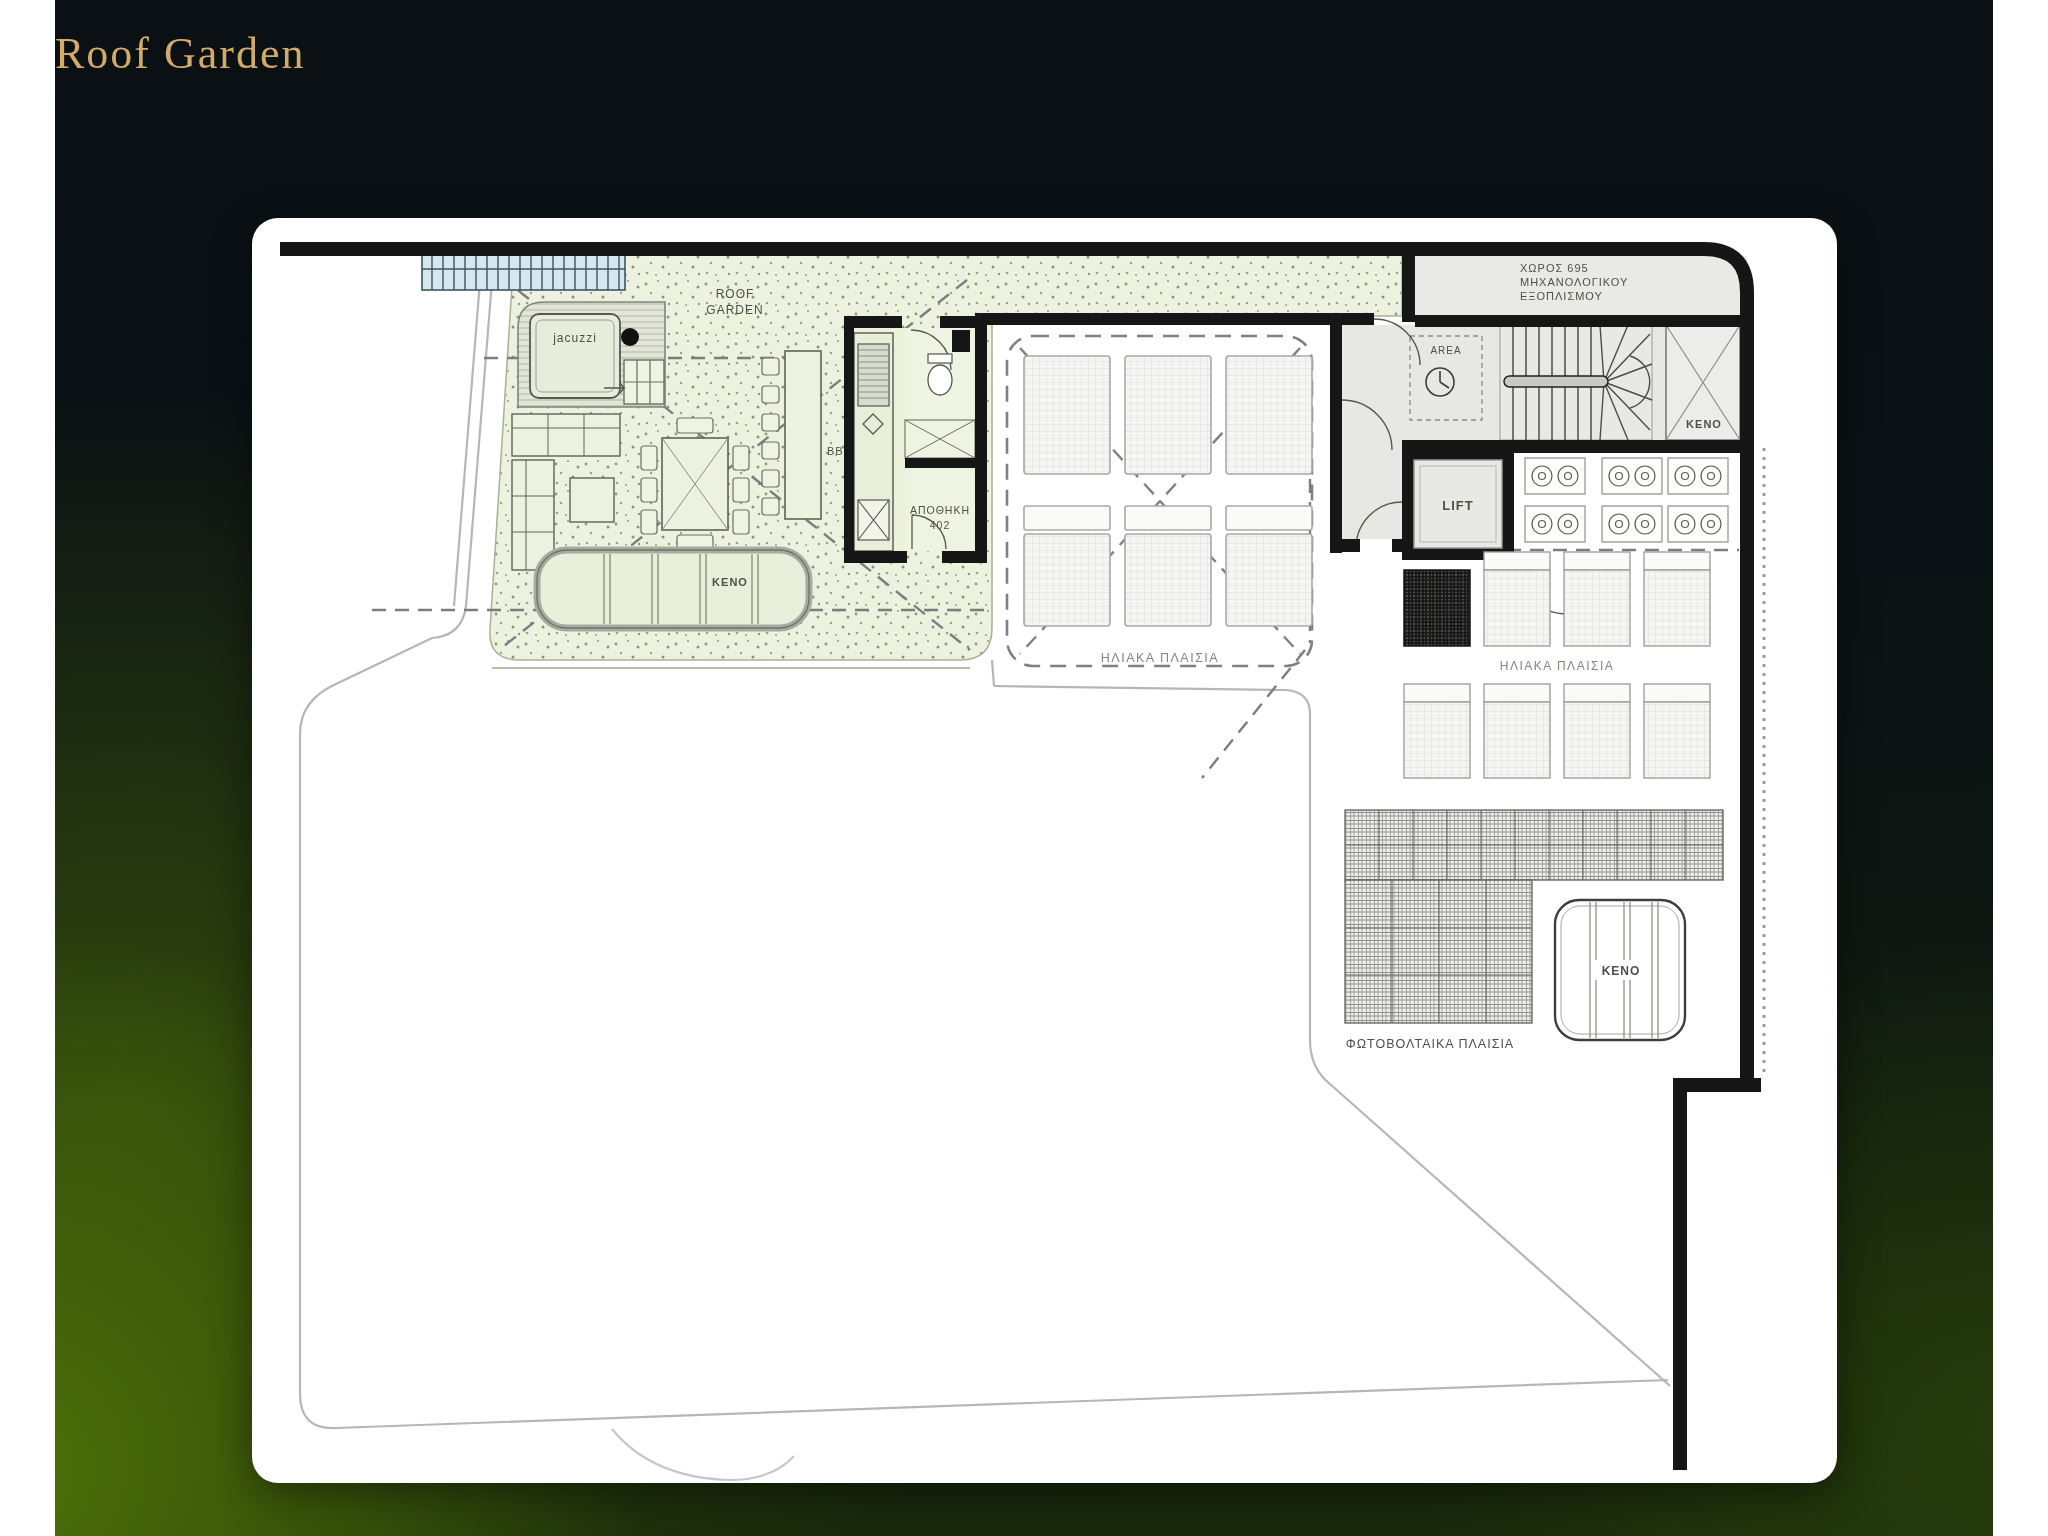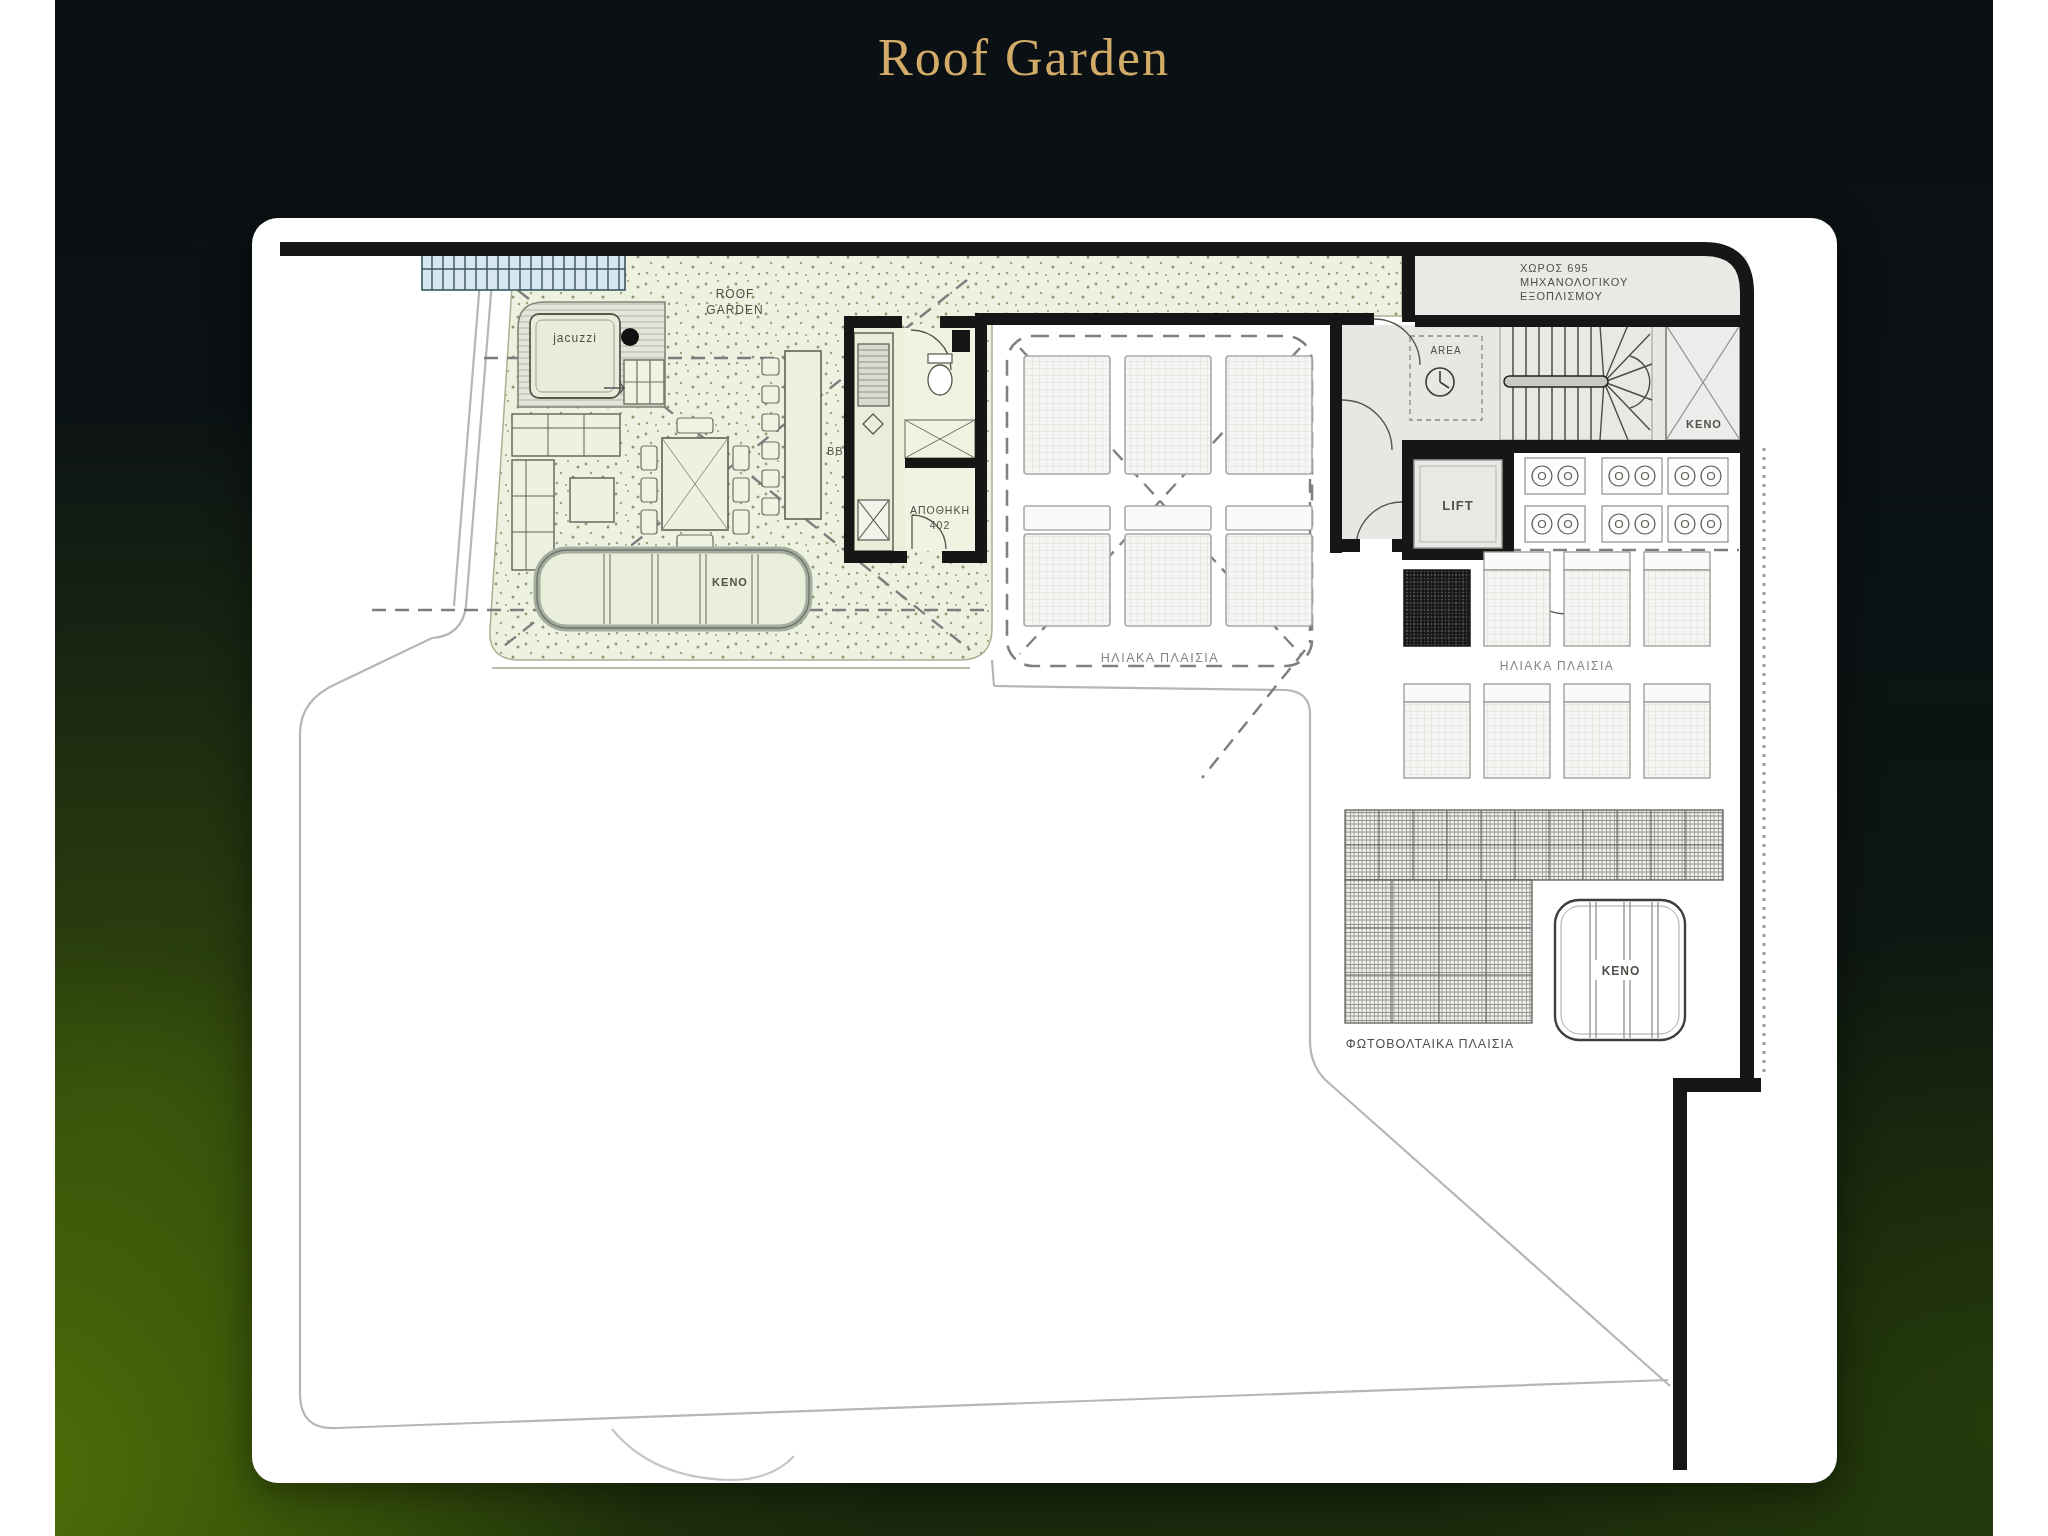--- a/index.html
+++ b/index.html
@@ -3,23 +3,23 @@
 <meta charset="utf-8">
 <style>
   html,body{margin:0;padding:0;width:2048px;height:1536px;background:#ffffff;overflow:hidden;
     font-family:"Liberation Sans","DejaVu Sans",sans-serif;}
   .stage{position:absolute;left:55px;top:0;width:1938px;height:1536px;
     background:
       radial-gradient(1150px 950px at -4% 96%, rgba(82,118,8,.95) 0%, rgba(82,118,8,0) 58%),
       radial-gradient(1500px 1150px at 4% 72%, rgba(64,94,10,.70) 0%, rgba(64,94,10,0) 62%),
       radial-gradient(1000px 800px at 101% 92%, rgba(52,80,10,.50) 0%, rgba(52,80,10,0) 60%),
       linear-gradient(178deg,#0a1013 0%,#0b1215 38%,#0e1712 62%,#15240c 88%,#1a2b0d 100%);}
-  .title{position:absolute;left:0;right:0;top:28px;text-align:center;
+  .title{position:absolute;left:0;right:0;top:28px;
     font-family:"Liberation Serif","DejaVu Serif",serif;font-weight:500;
-    font-size:52px;letter-spacing:2px;color:#d2ab69;}
+    font-size:44px;letter-spacing:2px;color:#d2ab69;}
   .card{position:absolute;left:197px;top:218px;width:1585px;height:1265px;background:#ffffff;
     border-radius:26px;box-shadow:0 10px 40px rgba(0,0,0,.45);}
   .card svg{display:block;width:100%;height:100%;}
   text{font-family:"Liberation Sans","DejaVu Sans",sans-serif;}
   .lbl{fill:#4d5149;letter-spacing:1px;}
   .lbl-soft{fill:#83857d;letter-spacing:1.5px;}
 </style>
 </head>
 <body>
 

